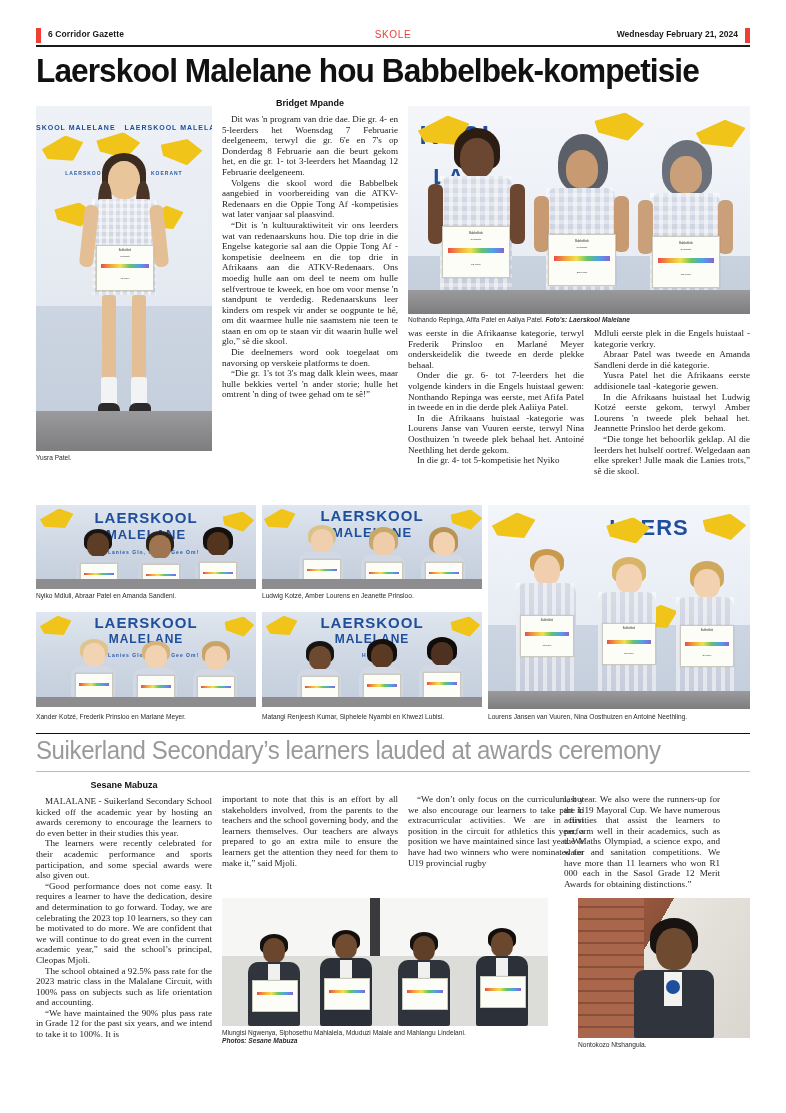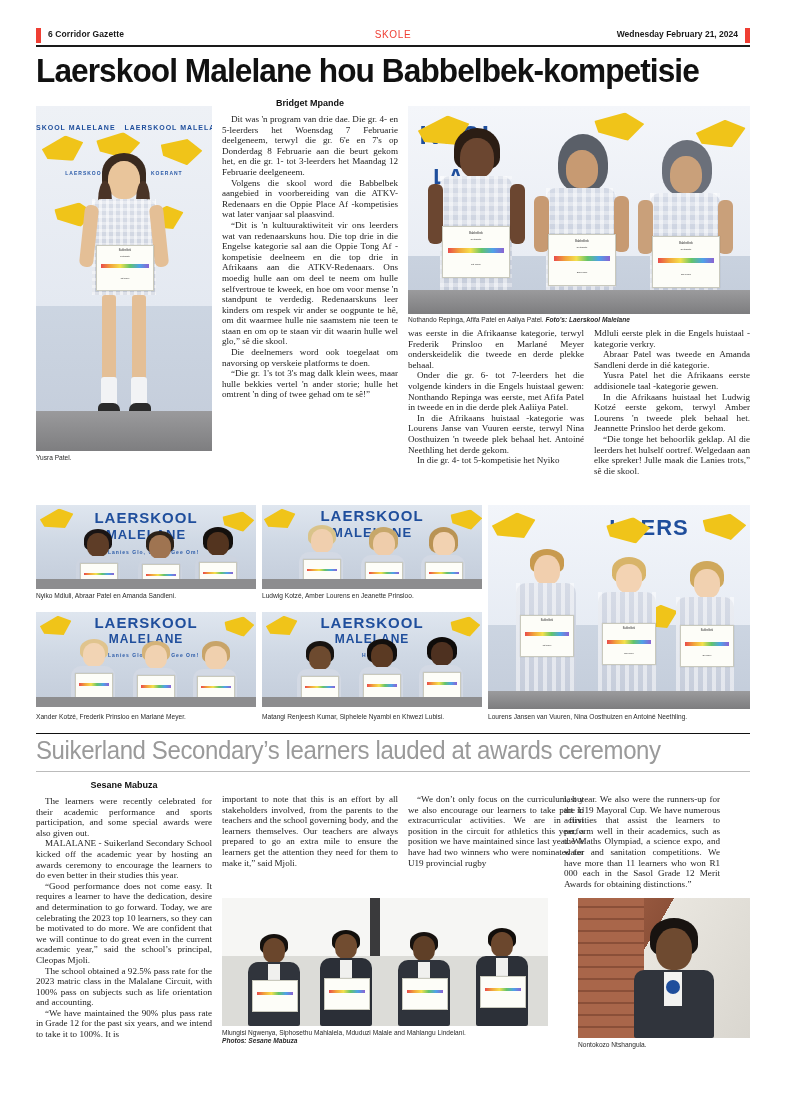--- a/index.html
+++ b/index.html
@@ -136,21 +136,21 @@
         <div style="position:absolute;left:22px;top:252px;width:22px;height:12px;background:#2b2b2b;border-radius:5px 7px 3px 3px;"></div>
         <div style="position:absolute;left:53px;top:252px;width:22px;height:12px;background:#2b2b2b;border-radius:7px 5px 3px 3px;"></div>
       </div>
       <div class="floor" style="height:40px;background:linear-gradient(#9a9a9c,#7e7e80);"></div>
     </div>
     <div class="cap" style="left:0;top:356px;width:176px;">Yusra Patel.</div>
 
     <div class="col c2">
       <div class="byline">Bridget Mpande</div>
       <p class="body">Dit was 'n program van drie dae. Die gr. 4- en 5-leerders het Woensdag 7 Februarie deelgeneem, terwyl die gr. 6'e en 7's op Donderdag 8 Februarie aan die beurt gekom het, en die gr. 1- tot 3-leerders het Maandag 12 Februarie deelgeneem.</p>
-      <p class="body">Volgens die skool word die Babbelbek aangebied in voorbereiding van die ATKV-Redenaars en die Oppie Place Af -kompetisies wat later vanjaar sal plaasvind.</p>
+      <p class="body">Volgens die skool word die Babbelbek aangebied in voorbereiding van die ATKV-Redenaars en die Oppie Tong Af -kompetisies wat later vanjaar sal plaasvind.</p>
       <p class="body">“Dit is 'n kultuuraktiwiteit vir ons leerders wat van redenaarskuns hou. Die top drie in die Engelse kategorie sal aan die Oppie Tong Af -kompetisie deelneem en die top drie in Afrikaans aan die ATKV-Redenaars. Ons moedig hulle aan om deel te neem om hulle selfvertroue te kweek, en hoe om voor mense 'n standpunt te verdedig. Redenaarskuns leer kinders om respek vir ander se oogpunte te hê, om dit waarmee hulle nie saamstem nie teen te staan en om op te staan vir dit waarin hulle wel glo,” sê die skool.</p>
       <p class="body">Die deelnemers word ook toegelaat om navorsing op verskeie platforms te doen.</p>
       <p class="body">“Die gr. 1's tot 3's mag dalk klein wees, maar hulle bekkies vertel 'n ander storie; hulle het omtrent 'n ding of twee gehad om te sê!”</p>
     </div>
 
     <div class="photo" style="left:372px;top:8px;width:342px;height:208px;">
       <div class="bk hall"></div>
       <div class="bannerblue" style="top:0;height:150px;background:linear-gradient(#f4f6fa,#e9edf4);"></div>
       <div class="bwords" style="left:-120px;top:14px;font-size:26px;color:#1f4e9c;">KOOL</div>
       <div class="bwords" style="left:-130px;top:58px;font-size:22px;color:#1f4e9c;">LA</div>
@@ -418,22 +418,22 @@
   </div>
   <div class="cap" style="left:262px;top:713px;width:220px;">Matangi Renjeesh Kumar, Siphelele Nyambi en Khwezi Lubisi.</div>
 
   <div class="rule2"></div>
   <div class="headline2">Suikerland Secondary’s learners lauded at awards ceremony</div>
   <div class="rule3"></div>
 
   <div class="a2">
     <div class="col d1">
       <div class="byline">Sesane Mabuza</div>
+      <p class="body">MALALANE - Suikerland Secondary School kicked off the academic year by hosting an awards ceremony to encourage the learners to do even better in their studies this year.</p>
       <p class="body">The learners were recently celebrated for their academic performance and sports participation, and some special awards were also given out.</p>
-      <p class="body">MALALANE - Suikerland Secondary School kicked off the academic year by hosting an awards ceremony to encourage the learners to do even better in their studies this year.</p>
       <p class="body">“Good performance does not come easy. It requires a learner to have the dedication, desire and determination to go forward. Today, we are celebrating the 2023 top 10 learners, so they can be motivated to do more. We are confident that we will continue to do great even in the current academic year,” said the school’s principal, Cleopas Mjoli.</p>
       <p class="body">The school obtained a 92.5% pass rate for the 2023 matric class in the Malalane Circuit, with 100% pass on subjects such as life orientation and accounting.</p>
       <p class="body">“We have maintained the 90% plus pass rate in Grade 12 for the past six years, and we intend to take it to 100%. It is</p>
     </div>
     <div class="col d2" style="top:14px;">
       <p class="body noind">important to note that this is an effort by all stakeholders involved, from the parents to the teachers and the school governing body, and the learners themselves. Our teachers are always prepared to go an extra mile to ensure the learners get the attention they need for them to make it,” said Mjoli.</p>
     </div>
     <div class="col d3" style="top:14px;">
       <p class="body">“We don’t only focus on the curriculum, but we also encourage our learners to take part in extracurricular activities. We are in first position in the circuit for athletics this year, a position we have maintained since last year. We have had two winners who were nominated for U19 provincial rugby</p>
     </div>

